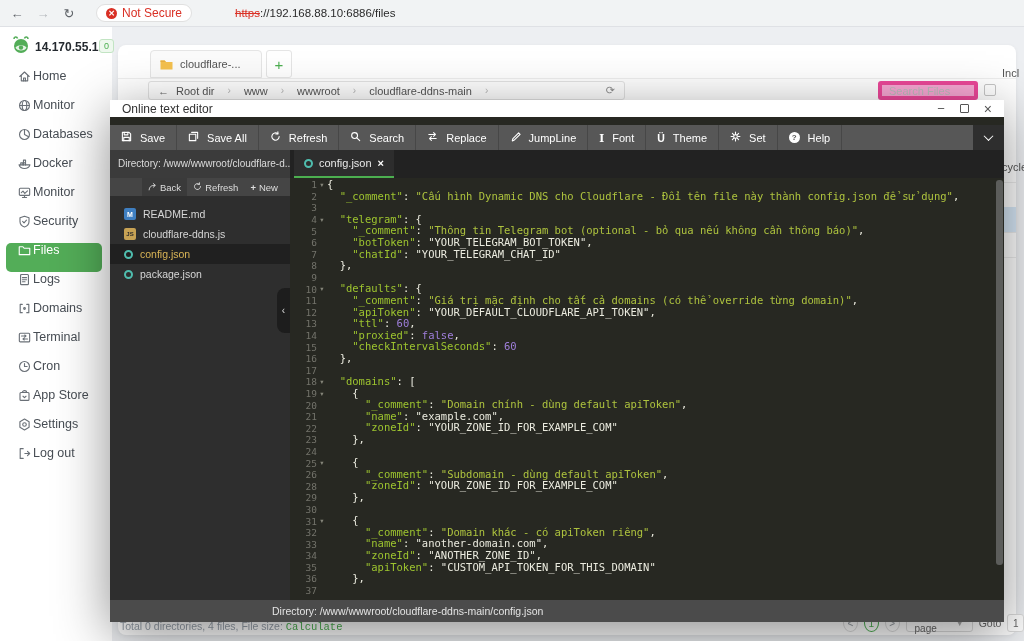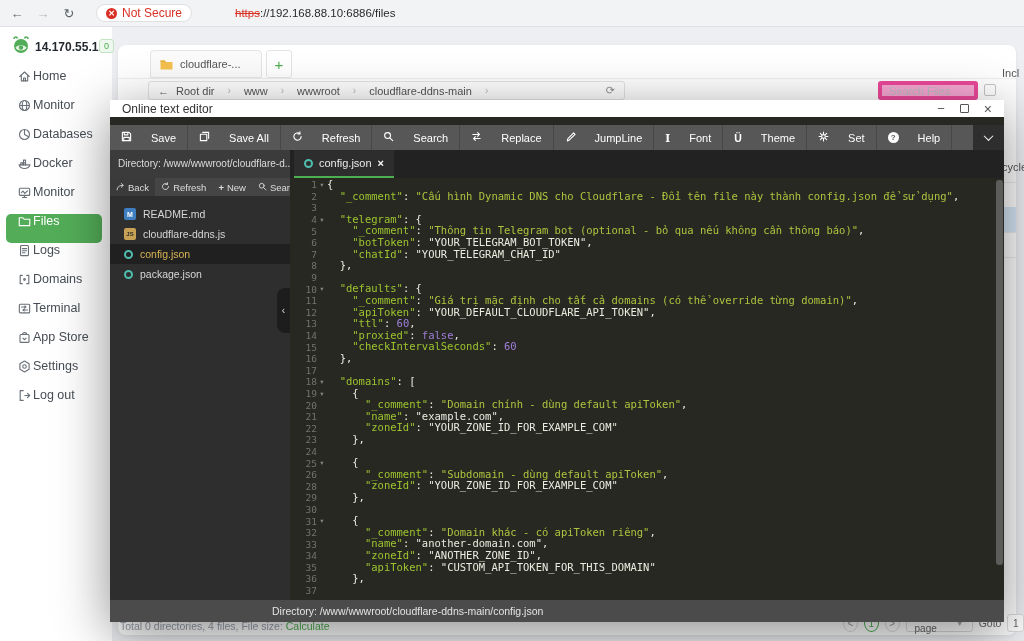--- a/index.html
+++ b/index.html
@@ -39,55 +39,55 @@
   .searchbox::placeholder { color:#bdbdbd; }
   .inc-check { position:absolute; left:866px; top:39px; width:12px; height:12px; border:1px solid #c6c6c6; border-radius:2px; background:#fff; }
   .inc-label { position:absolute; left:884px; top:22px; font-size:11px; color:#555; }
   
   .rt-col { position:absolute; left:886px; top:105px; width:12px; height:230px; background:#fff; }
   .rt-cycle { position:absolute; left:884px; top:116px; font-size:11px; color:#555; white-space:nowrap; }
   .rt-line { position:absolute; left:886px; width:12px; height:1px; background:#ececec; }
   .rt-blue { position:absolute; left:886px; top:162px; width:12px; height:25px; background:#d8e9f8; }
   
   .fm-footer { position:absolute; left:2px; top:575px; font-size:10.5px; color:#98a1ab; }
-  .fm-footer .calc { color:#4caf50; }
+  .fm-footer .calc { color:#4caf50;font-family:Liberation Mono, monospace; }
   .pager { position:absolute; left:725px; top:569px; display:flex; align-items:center; gap:6px; }
   .pg-circ { width:18px; height:18px; border:1px solid #dcdcdc; border-radius:50%; font-size:10px; color:#9aa0a6; display:flex; align-items:center; justify-content:center; background:#fff; }
   .pg-circ.cur { border-color:#4caf50; color:#4caf50; }
   .pg-size { height:18px; border:1px solid #dcdcdc; border-radius:3px; font-size:10px; color:#666; display:flex; align-items:center; gap:6px; padding:0 8px; background:#fff; }
   .pg-size .dn { color:#aaa; font-size:8px; }
   .pg-goto { font-size:10.5px; color:#666; }
   .pg-gbox { width:20px; height:18px; border:1px solid #dcdcdc; border-radius:3px; font-size:10px; color:#666; display:flex; align-items:center; justify-content:center; background:#fff; }
 
   
   .modal { position:absolute; left:110px; top:100px; width:894px; height:522px; z-index:20; box-shadow:0 12px 50px rgba(0,0,0,.45); background:#272822; }
   .m-title { position:absolute; left:0; top:0; width:100%; height:17px; background:#fff; display:flex; align-items:center; padding:0 12px;gap:16px; }
   .m-title-txt { font-size:12px; color:#333; }
   .m-btns { margin-left:auto; display:flex; align-items:center; gap:15px; color:#555; }
   .mb-min { font-size:13px; }
   .mb-max { width:9px; height:9px; border:1.3px solid #555; border-radius:1px; }
   .mb-close { font-size:14px; }
   .m-toolbar { position:absolute; left:0; top:25px; width:100%; height:25px; background:#575757; display:flex; }
-  .tbtn { display:flex; align-items:center; gap:19px; padding:0 11px; font-size:11px; color:#fff; border-right:1px solid rgba(0,0,0,.18); }
+  .tbtn { display:flex; align-items:center; gap:8px; padding:0 11px; font-size:11px; color:#fff; border-right:1px solid rgba(0,0,0,.18); }
   .tbtn svg { width:11px; height:11px; stroke:#fff; fill:none; }
   .tb-glyph { font-size:10.5px; font-weight:bold; }
   .tb-help { width:11px; height:11px; border-radius:50%; background:#fff; color:#575757; font-size:8px; font-weight:bold; display:flex; align-items:center; justify-content:center; }
   .tb-space { flex:1; }
   .tb-chev { width:31px; background:#2e2e2e; display:flex; align-items:center; justify-content:center; }
   .chev-dn { width:7px; height:7px; border-right:1.7px solid #fff; border-bottom:1.7px solid #fff; transform:rotate(45deg) translate(-1px,-1px); }
   .m-content { position:absolute; left:0; top:50px; right:0; bottom:22px; display:grid; grid-template-columns:180px 1fr; grid-template-rows:28px 1fr; }
   .dir-head { background:#3b3b3b; color:#dcdcdc; font-size:10px; line-height:28px; padding:0 8px; white-space:nowrap; overflow:hidden; }
   .tab-bar { background:#222; display:flex; }
   .etab { margin-left:4px; height:28px; display:flex; align-items:center; gap:6px; padding:0 10px; background:#2d2d2d; border-bottom:2px solid #4caf50; font-size:11px; color:#e8e8e8; }
   .donut { width:9px; height:9px; border:2.6px solid #4fbdae; border-radius:50%; }
   .etab-x { color:#fff; font-size:11px; font-weight:bold; }
   .tree { background:#2e2e2e; overflow:hidden; }
   .tree-bar { height:18px; background:#454545; display:flex; align-items:center; font-size:9.5px; color:#ddd; }
   .tree-act { display:flex; align-items:center; gap:3px; padding:0 6px; height:100%; }
-  .tree-act.first { background:#3a3a3a; }
+  .tree-act.first { background:#3a3a3a;margin-left:32px; }
   .tree-act svg { width:9px; height:9px; stroke:#ddd; fill:none; }
   .flist { margin-top:8px; }
   .fitem { height:20px; display:flex; align-items:center; gap:7px; padding-left:14px; font-size:10.5px; color:#d6d6d6; }
   .fitem.sel { background:#202020; color:#d9b456; }
   .ic-md { width:12px; height:12px; background:#3f7fc1; border-radius:2px; color:#fff; font-size:7px; font-weight:bold; display:flex; align-items:center; justify-content:center; }
   .ic-js { width:12px; height:12px; background:#c7a254; border-radius:2px; color:#2b2b2b; font-size:6px; font-weight:bold; display:flex; align-items:center; justify-content:center; }
   .ic-json { width:9px; height:9px; border:2.6px solid #4fbdae; border-radius:50%; }
   .editor { position:relative; background:#272822; overflow:hidden; padding-top:1px; }
   .line { height:11.6px; display:flex; align-items:center; }
   .ln { width:27px; text-align:right; font-family:"DejaVu Sans Mono",monospace; font-size:9.5px; color:#73736b; flex:none; }
@@ -156,20 +156,27 @@
         <span class="mlabel">Docker</span>
       </div>
       <div class="mitem">
         <span class="micon"><svg viewBox="0 0 16 16" width="15" height="15" fill="none" stroke="currentColor" stroke-width="1.2" stroke-linecap="round" stroke-linejoin="round">
             <rect x="2.5" y="3.4" width="11" height="7.6" rx="1"></rect>
             <path d="M4.6 8.2 L6.4 6.6 8.3 9 11.2 6.2"></path>
             <path d="M8 11 V13 M5.8 13.3 H10.2"></path>
           </svg></span>
         <span class="mlabel">Monitor</span>
       </div>
+      <div class="mitem">
+        <span class="micon"><svg viewBox="0 0 16 16" width="15" height="15" fill="none" stroke="currentColor" stroke-width="1.2" stroke-linecap="round" stroke-linejoin="round">
+            <path d="M8 2.4 L12.8 4.1 V8 C12.8 11 10.8 12.9 8 13.9 C5.2 12.9 3.2 11 3.2 8 V4.1 Z"></path>
+            <path d="M6 7.9 L7.5 9.4 10.1 6.6"></path>
+          </svg></span>
+        <span class="mlabel">Security</span>
+      </div>
       <div class="mitem active">
         <span class="micon"><svg viewBox="0 0 16 16" width="15" height="15" fill="none" stroke="currentColor" stroke-width="1.2" stroke-linecap="round" stroke-linejoin="round">
             <path d="M2.4 4 H6.3 L7.6 5.6 H13.6 V12.4 H2.4 Z"></path>
           </svg></span>
         <span class="mlabel">Files</span>
       </div>
       <div class="mitem">
         <span class="micon"><svg viewBox="0 0 16 16" width="15" height="15" fill="none" stroke="currentColor" stroke-width="1.2" stroke-linecap="round" stroke-linejoin="round">
             <rect x="3.8" y="2.6" width="8.4" height="10.8" rx="1"></rect>
             <path d="M5.8 6 H10.2 M5.8 8.2 H10.2 M5.8 10.4 H8.6"></path>
@@ -183,20 +190,27 @@
           </svg></span>
         <span class="mlabel">Domains</span>
       </div>
       <div class="mitem">
         <span class="micon"><svg viewBox="0 0 16 16" width="15" height="15" fill="none" stroke="currentColor" stroke-width="1.2" stroke-linecap="round" stroke-linejoin="round">
             <rect x="2.5" y="3.4" width="11" height="9.2" rx="1"></rect>
             <path d="M4.8 6.4 H9 M7 9.6 H11.2"></path>
             <path d="M8.2 5.4 L9.6 6.4 8.2 7.4 M7.8 8.6 L6.4 9.6 7.8 10.6"></path>
           </svg></span>
         <span class="mlabel">Terminal</span>
+      </div>
+      <div class="mitem">
+        <span class="micon"><svg viewBox="0 0 16 16" width="15" height="15" fill="none" stroke="currentColor" stroke-width="1.2" stroke-linecap="round" stroke-linejoin="round">
+            <circle cx="8" cy="8" r="5.3"></circle>
+            <path d="M8 4.8 V8 H10.8"></path>
+          </svg></span>
+        <span class="mlabel">Cron</span>
       </div>
       <div class="mitem">
         <span class="micon"><svg viewBox="0 0 16 16" width="15" height="15" fill="none" stroke="currentColor" stroke-width="1.2" stroke-linecap="round" stroke-linejoin="round">
             <rect x="3.2" y="4.8" width="9.6" height="8.4" rx="1"></rect>
             <path d="M5.8 4.8 C5.8 2.2 10.2 2.2 10.2 4.8"></path>
             <path d="M6.4 8.8 L8 10.3 9.6 8.8"></path>
           </svg></span>
         <span class="mlabel">App Store</span>
       </div>
       <div class="mitem">

